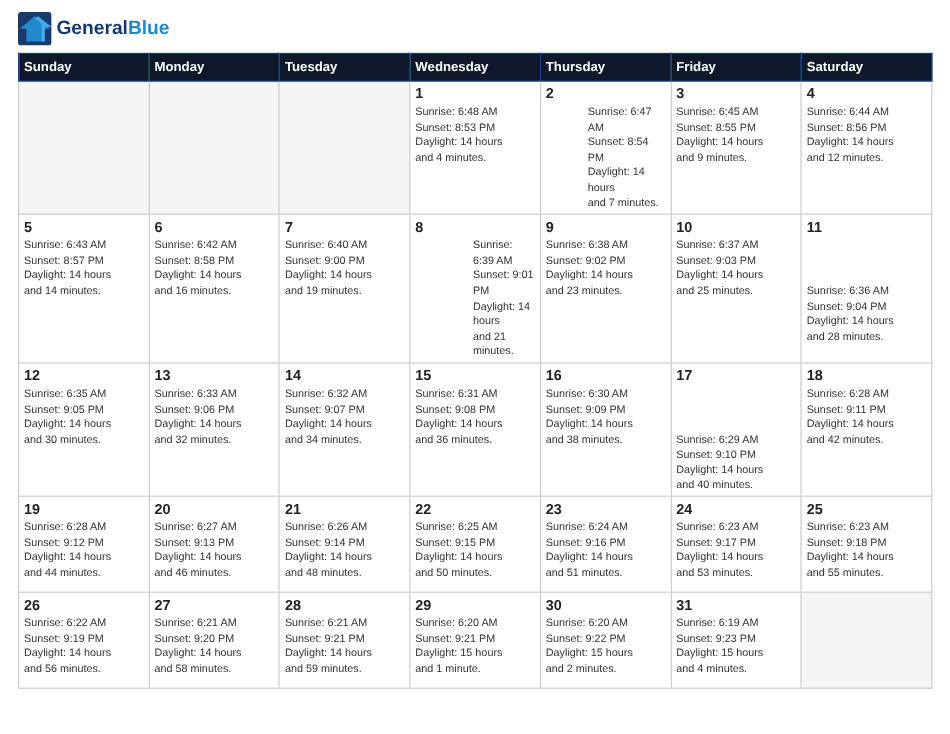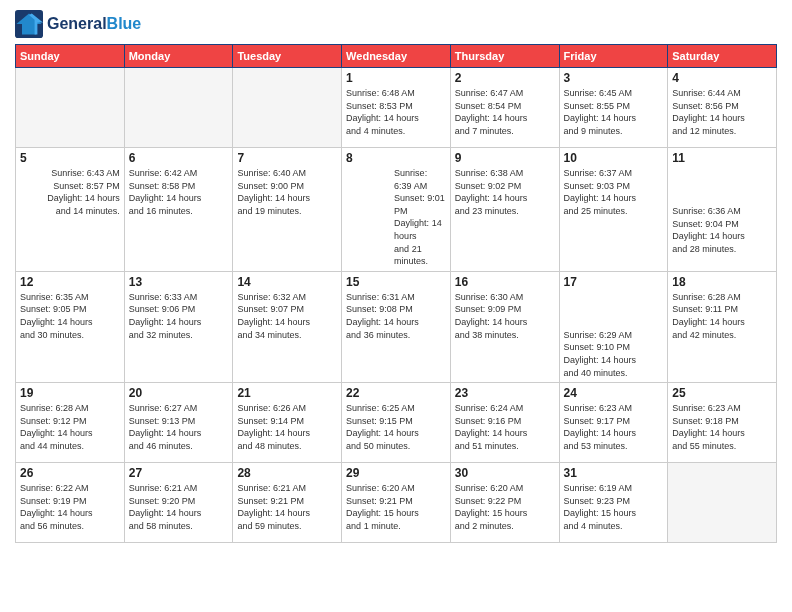--- a/index.html
+++ b/index.html
@@ -40,21 +40,21 @@
     .location {
       font-size: 14px;
       color: #333;
     }
     table {
       width: 100%;
       border-collapse: collapse;
       table-layout: fixed;
     }
     th {
-      background-color: #ef4444;
+      background-color: #0f172a;
       color: white;
       font-size: 11px;
       font-weight: bold;
       padding: 5px 4px;
       text-align: left;
       border: 1px solid #1a4080;
     }
     td {
       border: 1px solid #ccc;
       vertical-align: top;
@@ -119,21 +119,21 @@
           <td class="empty"></td>
           <td>
             <span class="day-number">1</span>
             <div class="cell-info" style="white-space: pre-line;">Sunrise: 6:48 AM
 Sunset: 8:53 PM
 Daylight: 14 hours
 and 4 minutes.</div>
           </td>
           <td>
             <span class="day-number">2</span>
-            <div class="cell-info" style="white-space: pre-line;">Sunrise: 6:47 AM
+            <div class="cell-info" style="white-space: pre-line; margin-left: 35px;">Sunrise: 6:47 AM
 Sunset: 8:54 PM
 Daylight: 14 hours
 and 7 minutes.</div>
           </td>
           <td>
             <span class="day-number">3</span>
             <div class="cell-info" style="white-space: pre-line;">Sunrise: 6:45 AM
 Sunset: 8:55 PM
 Daylight: 14 hours
 and 9 minutes.</div>
@@ -142,21 +142,21 @@
             <span class="day-number">4</span>
             <div class="cell-info" style="white-space: pre-line;">Sunrise: 6:44 AM
 Sunset: 8:56 PM
 Daylight: 14 hours
 and 12 minutes.</div>
           </td>
         </tr>
         <tr>
           <td>
             <span class="day-number">5</span>
-            <div class="cell-info" style="white-space: pre-line; text-align: right;">Sunrise: 6:43 AM
+            <div class="cell-info" style="white-space: pre-line;">Sunrise: 6:43 AM
 Sunset: 8:57 PM
 Daylight: 14 hours
 and 14 minutes.</div>
           </td>
           <td>
             <span class="day-number">6</span>
             <div class="cell-info" style="white-space: pre-line;">Sunrise: 6:42 AM
 Sunset: 8:58 PM
 Daylight: 14 hours
 and 16 minutes.</div>

